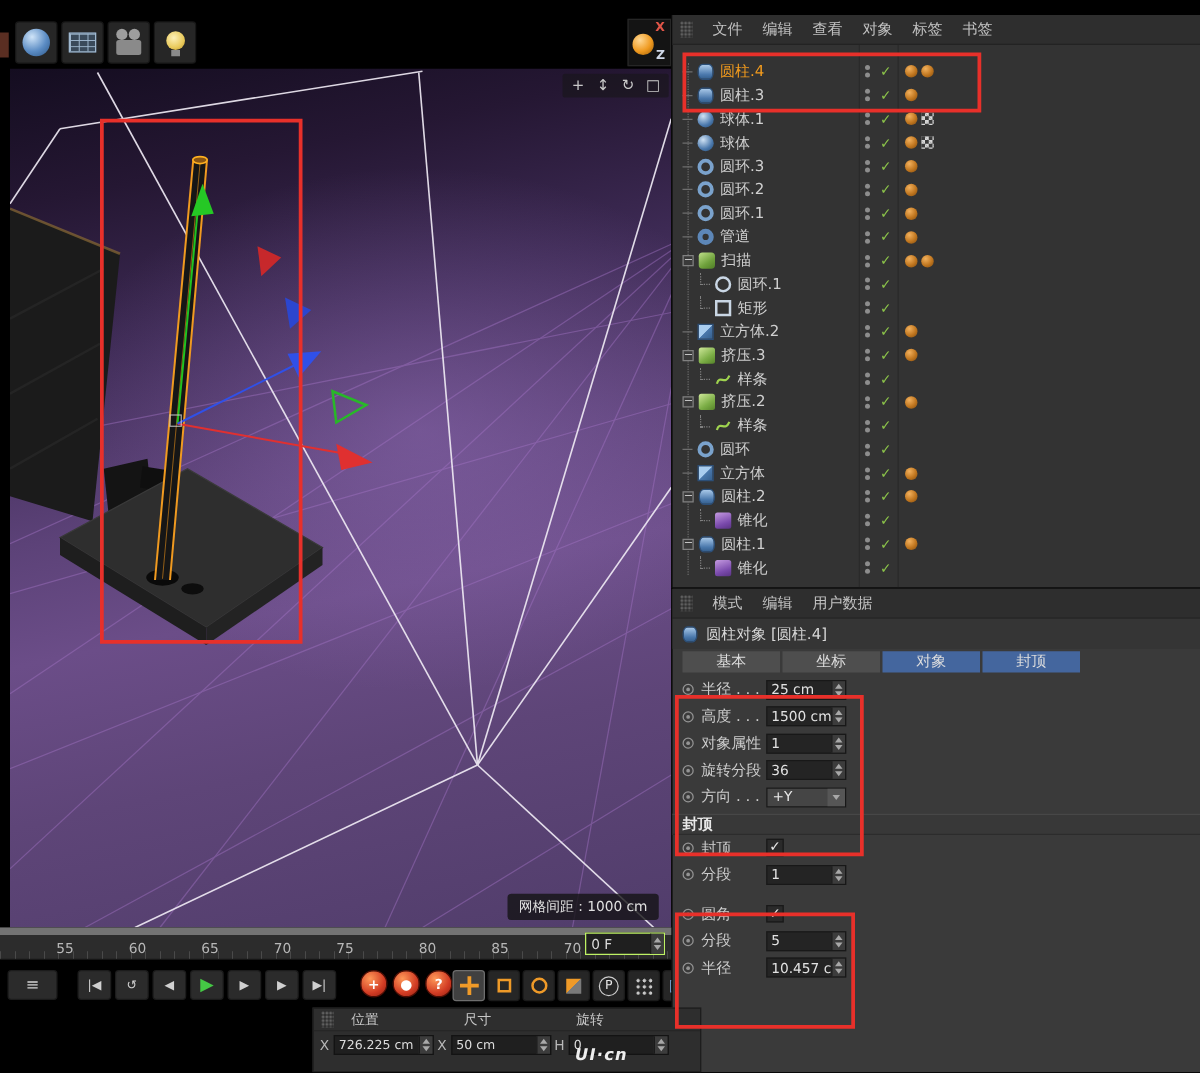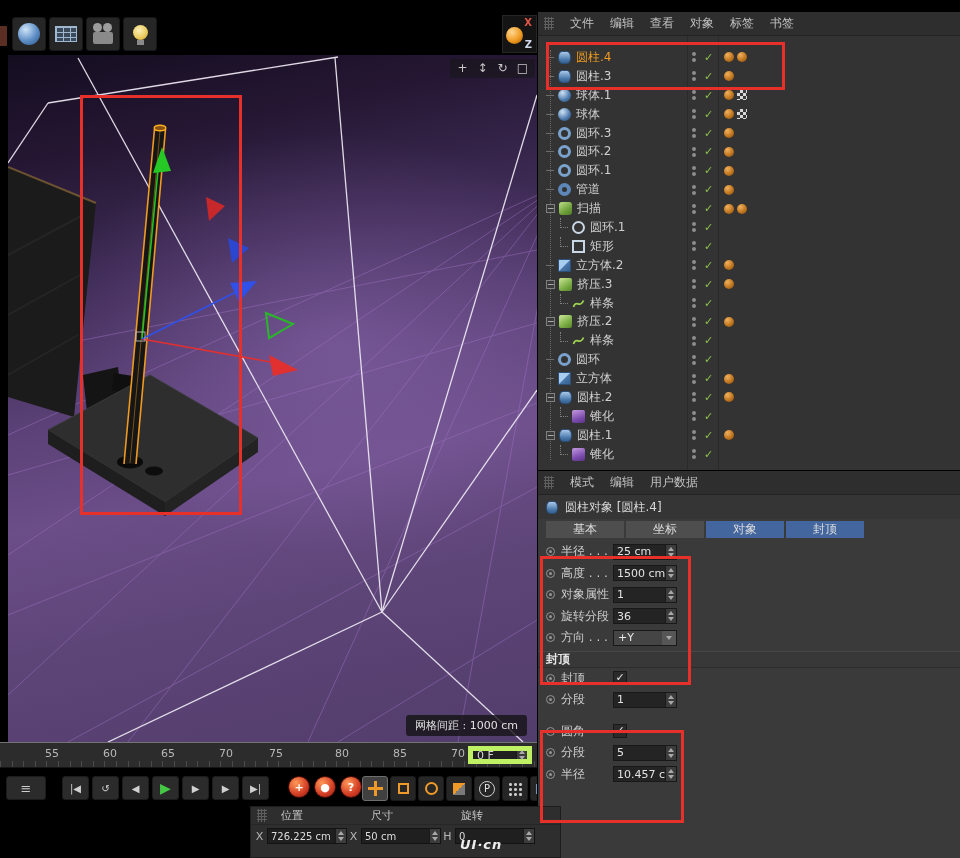--- a/index.html
+++ b/index.html
@@ -112,26 +112,26 @@
   .tri-up{width:0;height:0;border-left:3px solid transparent;border-right:3px solid transparent;border-bottom:4px solid #a8a8a8;display:block;}
   .tri-down{width:0;height:0;border-left:3px solid transparent;border-right:3px solid transparent;border-top:4px solid #a8a8a8;display:block;}
   .dropdown-field{width:64px;height:16px;background:#454545;border:1px solid #181818;display:flex;align-items:center;margin-left:2px;}
   .dropdown-field .val{flex:1;padding:0 4px;font-size:11px;color:#e8e8e8;}
   .dd-arrow{width:14px;height:100%;background:#565656;display:flex;align-items:center;justify-content:center;flex:none;}
   .checkbox{width:14px;height:14px;background:#2a2a2a;border:1px solid #191919;color:#e6e6e6;
     font-size:11px;line-height:12px;text-align:center;margin-left:2px;}
 
   
   .ruler{position:absolute;left:0;top:742px;width:537px;height:26px;background:#2c2c2c;
-    border-top:1px solid #737373;border-bottom:1px solid #161616;}
+    border-top:6px solid #737373;border-bottom:1px solid #161616;}
   .ruler .minor{position:absolute;left:0;right:0;bottom:0;height:6px;
     background:repeating-linear-gradient(90deg,#4a4a4a 0 1px,transparent 1px 11.6px);}
   .tick{position:absolute;top:4px;font-size:11px;color:#b8b8b8;transform:translateX(-50%);}
   .frame-field{position:absolute;left:468px;top:746px;width:64px;height:18px;background:#1f1f1f;
-    border:5px solid #bef264;display:flex;align-items:center;z-index:5;}
+    border:1px solid #bef264;display:flex;align-items:center;z-index:5;}
   .frame-field .val{flex:1;padding:0 4px;font-size:11px;color:#d8d8d8;}
   .transport{position:absolute;left:0;top:774px;width:537px;height:30px;overflow:hidden;}
   .tr-left{position:absolute;left:6px;top:2px;width:40px;height:24px;background:#2b2b2b;border:1px solid #1c1c1c;
     border-radius:3px;color:#cfcfcf;font-size:13px;display:flex;align-items:center;justify-content:center;}
   .tg{position:absolute;top:2px;display:flex;align-items:center;}
   .tg-transport{left:62px;gap:3px;}
   .tg-record{left:288px;gap:4px;}
   .tg-tools{left:362px;gap:2px;}
   .tr-btn{width:27px;height:24px;background:#2b2b2b;border:1px solid #1c1c1c;border-radius:3px;color:#d0d0d0;
     font-size:10px;display:flex;align-items:center;justify-content:center;white-space:nowrap;}

